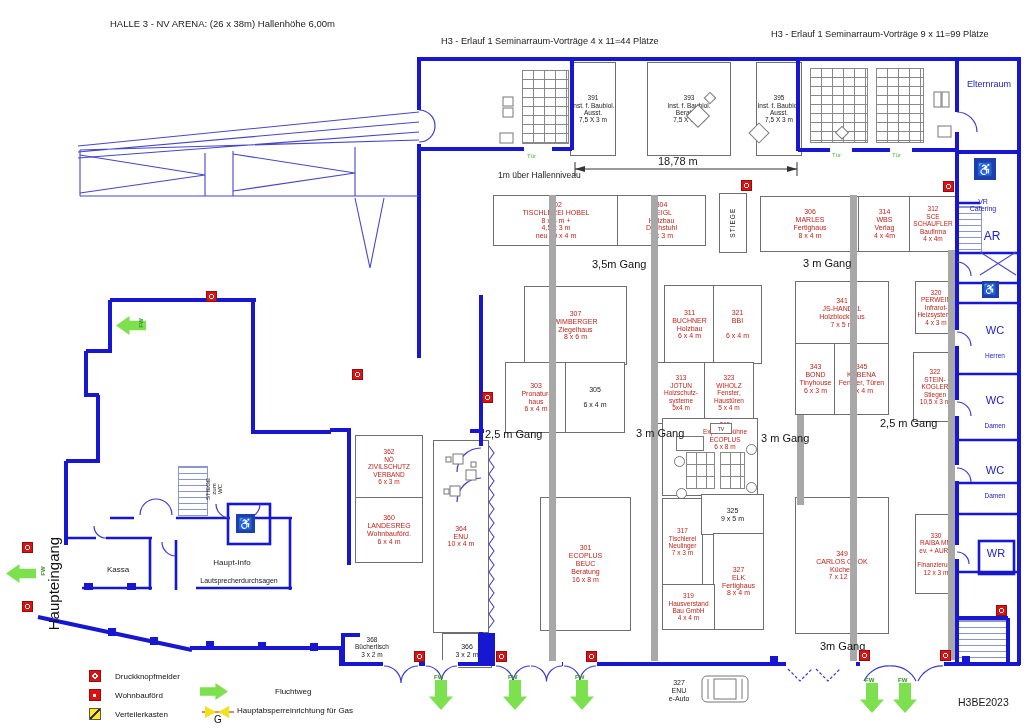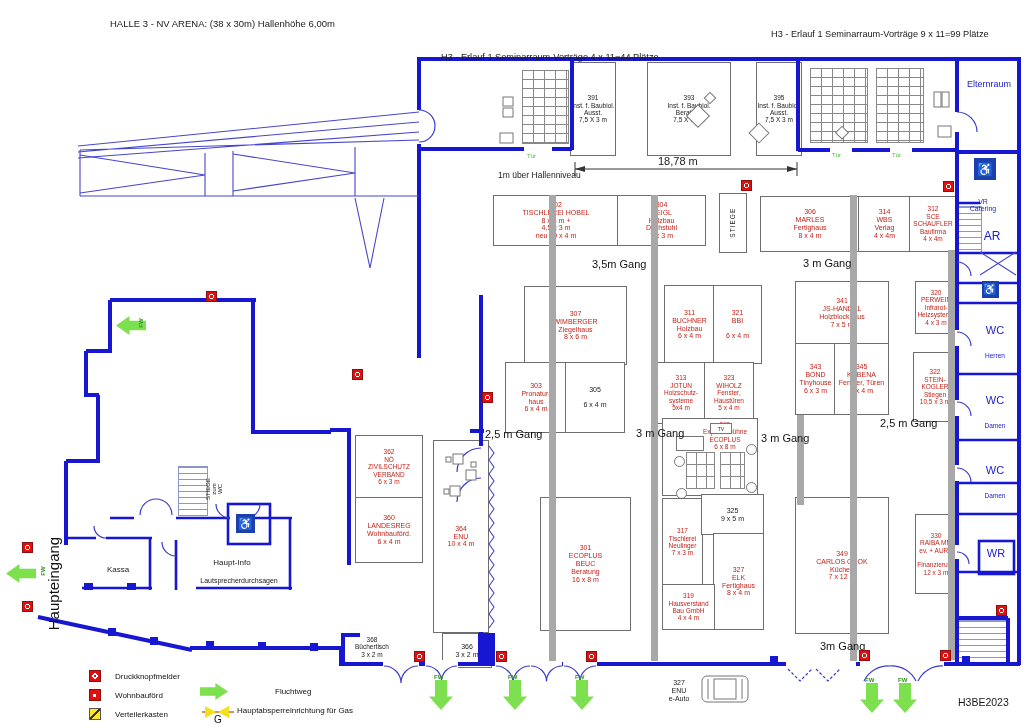--- a/index.html
+++ b/index.html
@@ -156,22 +156,22 @@
         <rect x="258" y="642" width="8" height="8"></rect>
       <rect x="310" y="643" width="8" height="8"></rect>
         <rect x="108" y="628" width="8" height="8"></rect>
       <rect x="150" y="637" width="8" height="8"></rect>
         <rect x="478" y="633" width="17" height="31"></rect>
       <rect x="770" y="656" width="8" height="10"></rect>
         <rect x="962" y="656" width="8" height="10"></rect>
     </g>
   </svg>
 
-  <div class="hdr" style="left:110px;top:18px;font-size:9.5px;">HALLE 3 - NV ARENA: (38 x 30m) Hallenhöhe 6,00m</div>
-  <div class="hdr" style="left:441px;top:52px;font-size:9.2px;">H3 - Erlauf 1 Seminarraum-Vorträge 4 x 11=44 Plätze</div>
+  <div class="hdr" style="left:110px;top:18px;font-size:9.5px;">HALLE 3 - NV ARENA: (26 x 38m) Hallenhöhe 6,00m</div>
+  <div class="hdr" style="left:441px;top:36px;font-size:9.2px;">H3 - Erlauf 1 Seminarraum-Vorträge 4 x 11=44 Plätze</div>
   <div class="hdr" style="left:771px;top:29px;font-size:9.2px;">H3 - Erlauf 1 Seminarraum-Vorträge 9 x 11=99 Plätze</div>
   <div class="hdr" style="left:958px;top:696px;font-size:10.5px;">H3BE2023</div>
   <div class="hdr" style="left:658px;top:155px;font-size:11px;text-align:center;">18,78 m</div>
   <div class="hdr" style="left:498px;top:170px;font-size:8.5px;">1m über Hallenniveau</div>
 
   <div class="seats" style="left:522px;top:70px;width:46px;height:73px;"></div>
   <div class="seats" style="left:810px;top:68px;width:57px;height:74px;"></div>
   <div class="seats" style="left:876px;top:68px;width:47px;height:74px;"></div>
 
   <div class="booth dark s65" style="left:570px;top:62px;width:44px;height:92px;">391

